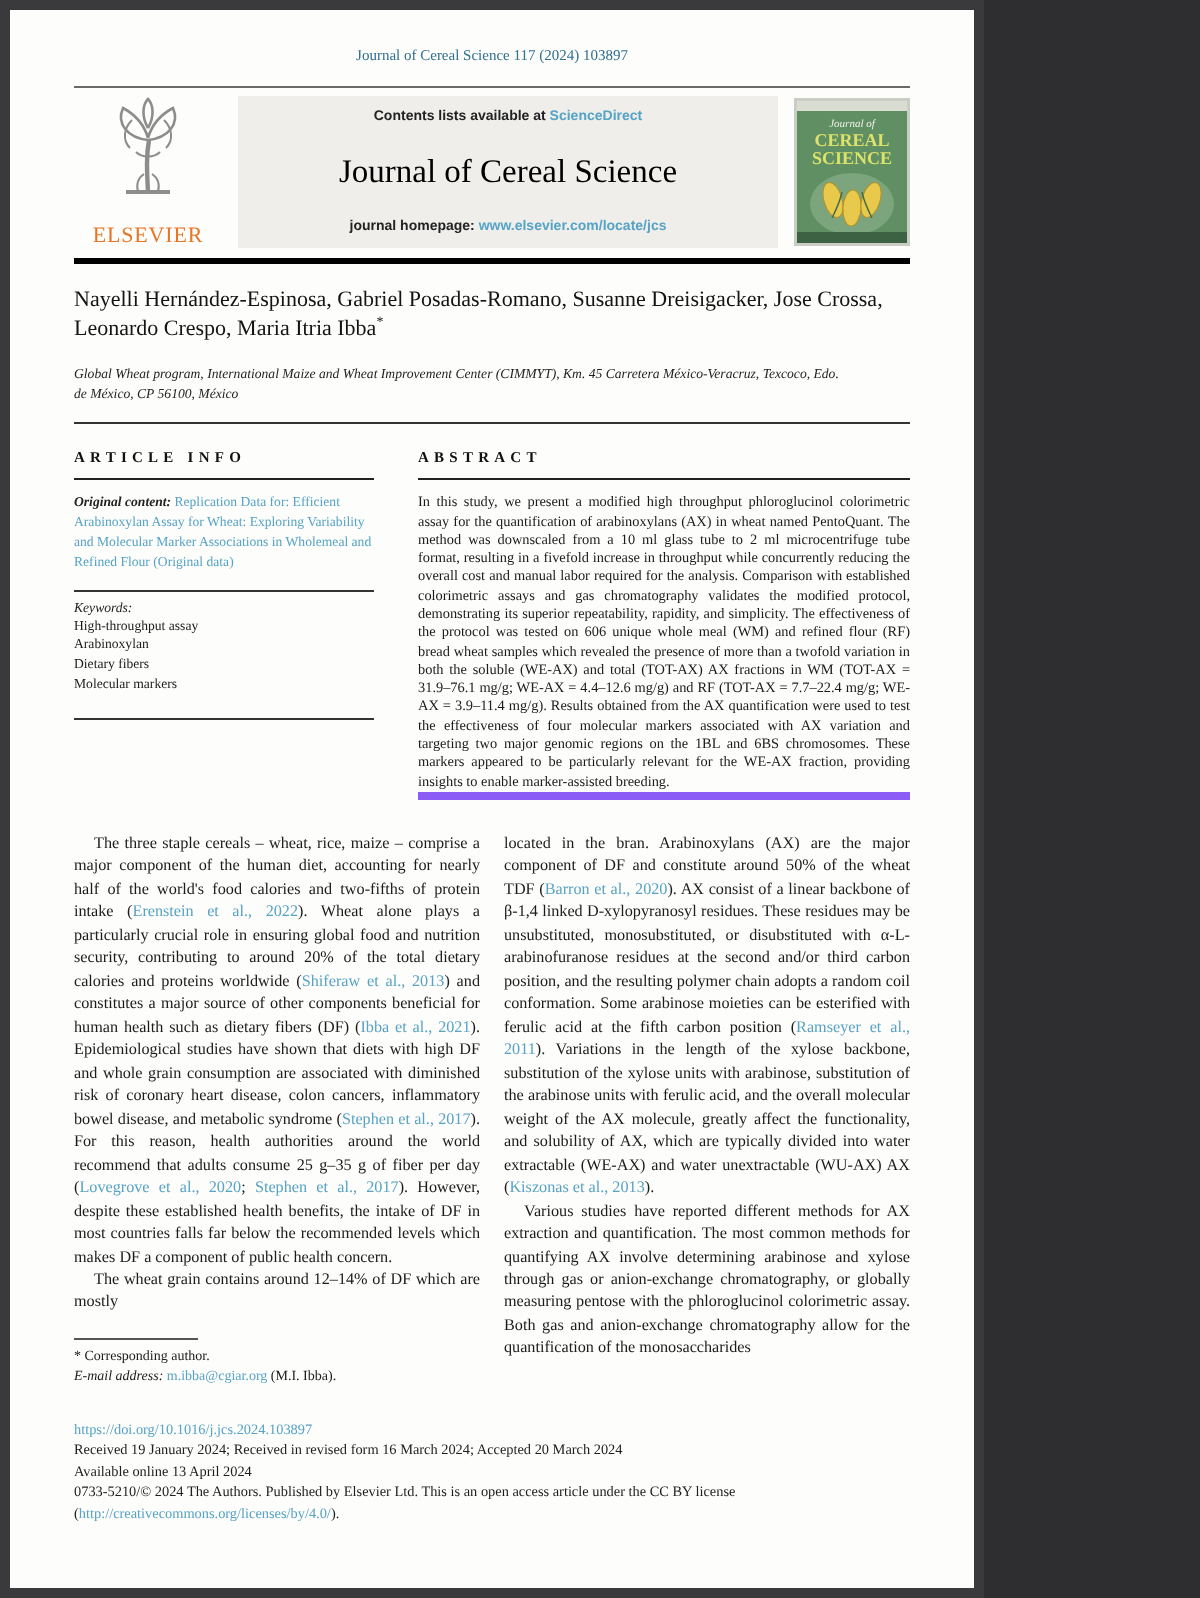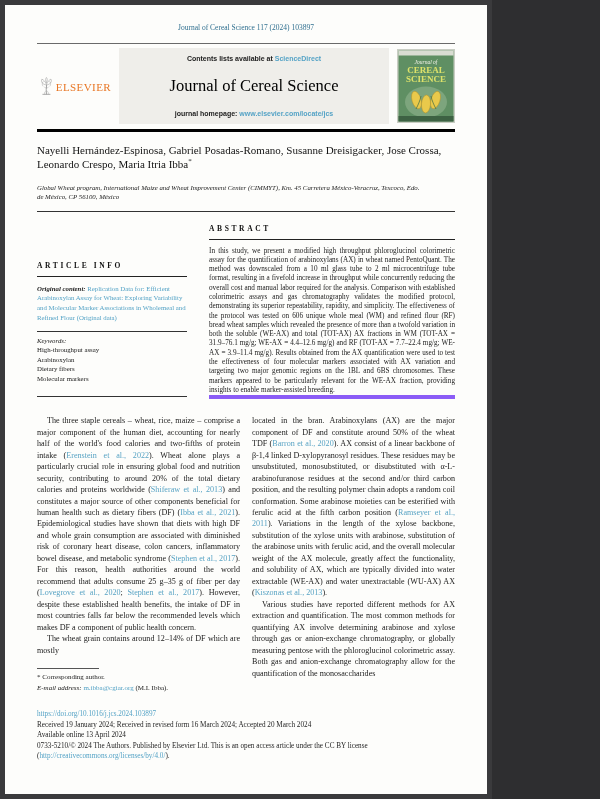--- a/index.html
+++ b/index.html
@@ -7,34 +7,34 @@
     width:492px;height:799px;box-sizing:border-box;
     border:5px solid #3a3a3c;background:#fdfdfb;
     padding:18px 32px 0 32px;
     font-family:"Liberation Serif", serif;color:#1b1b1b;
     position:relative;overflow:hidden;
   }
   .running-head{font-size:7.5px;color:#2f6f8f;text-align:center;margin-bottom:11px;}
   .link{color:#55a3c6;text-decoration:none;cursor:pointer;}
   .banner{display:flex;gap:8px;border-top:1px solid #6a6a6a;border-bottom:3px solid #000;
     padding:4px 0 5px 0;height:76px;align-items:stretch;}
-  .publisher-logo{width:74px;display:flex;align-items:center;justify-content:space-between;}
+  .publisher-logo{width:74px;display:flex;flex-direction:column;align-items:center;justify-content:space-between;}
   .elsevier-text{color:#e87624;font-size:11px;letter-spacing:0.4px;margin-top:1px;}
   .banner-center{flex:1;background:#efeeea;display:flex;flex-direction:column;justify-content:space-between;
     text-align:center;padding:7px 8px;}
   .contents-line,.homepage-line{font-family:"Liberation Sans",sans-serif;font-size:7px;font-weight:bold;color:#222;}
   .journal-title{font-size:16.5px;color:#000;}
   .cover{width:58px;display:flex;align-items:center;}
   .title-block h1{font-size:15.5px;line-height:1.26;margin:22px 0 0 0;font-weight:600;color:#0e0e0e;}
   .authors{font-size:11px;margin-top:11px;line-height:1.3;color:#141414;}
   .authors sup{font-size:7px;}
   .affiliation{font-size:6.8px;font-style:italic;margin-top:11px;line-height:1.4;color:#222;width:92%;}
   .rule-full{border-top:1px solid #333;margin-top:9px;}
   .info-abstract{display:flex;gap:22px;padding-top:12px;}
-  .info-col{width:150px;border-bottom:1px solid #333;padding-bottom:12px;align-self:flex-start;margin-top:37px;}
+  .info-col{width:150px;border-bottom:1px solid #333;padding-bottom:12px;align-self:flex-start;}
   .abstract-col{flex:1;border-bottom:4px solid #8b5cf6;padding-bottom:0;align-self:flex-start;}
   .col-heading{font-size:7.5px;font-weight:bold;letter-spacing:0.35em;color:#111;}
   .info-rule{border-top:1.2px solid #222;margin:6px 0 7px 0;}
   .info-rule.mid{border-top:1px solid #333;margin:8px 0 5px 0;}
   .original-content{font-size:6.8px;line-height:1.45;margin:0;}
   .oc-label{font-style:italic;font-weight:bold;color:#222;}
   .keywords-label{font-size:6.8px;font-style:italic;margin:0 0 1px 0;}
   .keyword{font-size:6.8px;line-height:1.42;}
   .abstract-text{font-size:7.2px;line-height:1.29;text-align:justify;margin:2px 0 0 0;}
   .body-cols{display:flex;gap:12px;margin-top:16px;}

